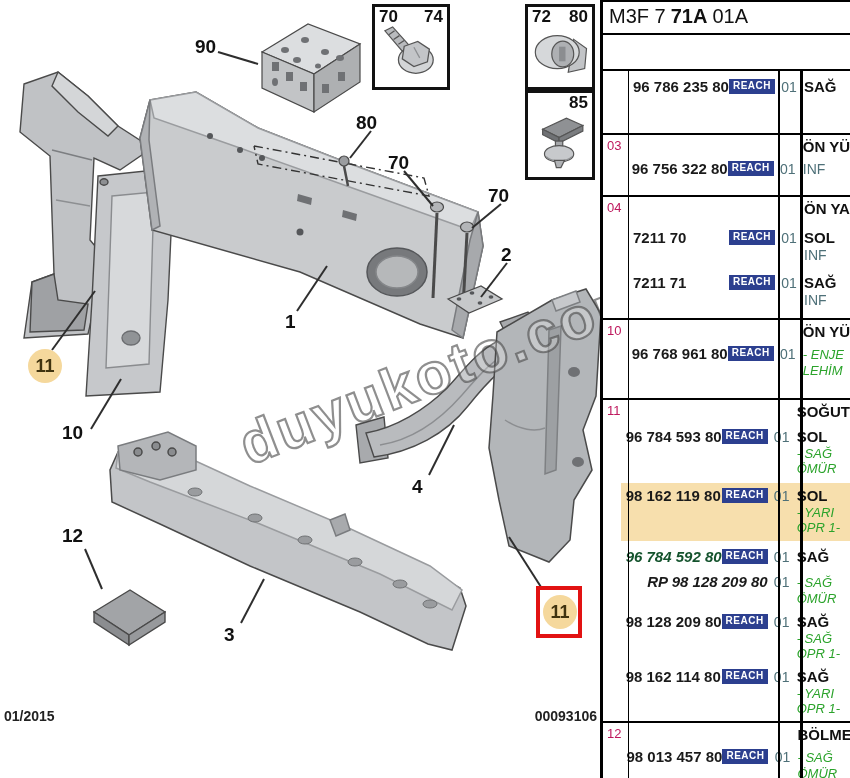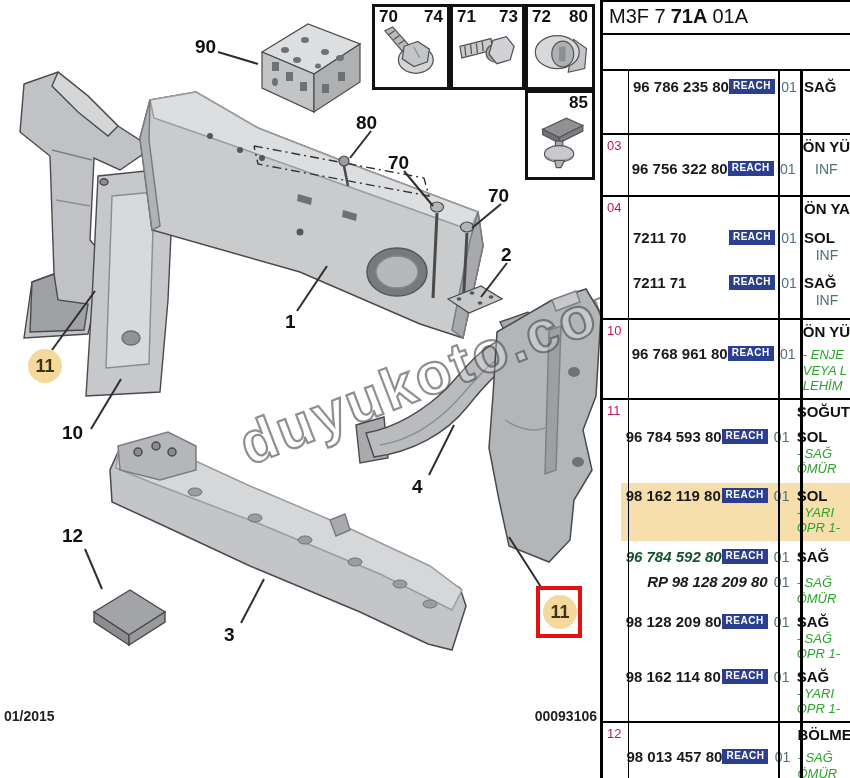--- a/index.html
+++ b/index.html
@@ -39,21 +39,21 @@
           box-sizing:border-box;padding:0 3px 0 5px;}
   .c-part.rp{justify-content:flex-end;}
   .c-qty{width:22px;text-align:center;font-size:14px;color:#4e7078;}
   .c-desc{flex:1;padding-left:4px;white-space:nowrap;}
   .pn{font-size:15px;font-weight:bold;color:#1a1a1a;white-space:nowrap;}
   .pn.ital{font-weight:bold;font-style:italic;color:#14532d;}
   .pn.bital{font-weight:bold;font-style:italic;}
   .badge{display:inline-block;background:#2c3f8f;color:#fff;font-size:10px;font-weight:bold;
          letter-spacing:0.5px;padding:2px 4px 3px 4px;line-height:10px;}
   .s-b{font-size:15px;font-weight:bold;color:#111;}
-  .s-t{font-size:14px;color:#4e7078;text-align:center;}
+  .s-t{font-size:14px;color:#4e7078;}
   .s-g{font-size:13px;font-style:italic;color:#2ba32b;}
   .item{margin-top:4px;}
   .r2 .item{margin-top:11px;}
   .r4 .item{margin-top:7px;}
   .item.hl{background:#f7dfad;padding:4px 0 6px 0;}
   .title-line{margin-bottom:1px;}
 </style>
 </head>
 <body>
 
@@ -198,37 +198,20 @@
         <polygon points="8,6 16,2 34,22 26,27" fill="#b9bbbe"></polygon>
         <line x1="12" y1="10" x2="18" y2="6"></line>
           <line x1="17" y1="15" x2="23" y2="11"></line>
           <line x1="22" y1="20" x2="28" y2="16"></line>
         <ellipse cx="40" cy="36" rx="18" ry="14" fill="#d3d5d7"></ellipse>
         <polygon points="28,22 42,17 54,25 52,38 38,43 26,35" fill="#c3c5c8"></polygon>
         <line x1="38" y1="23" x2="44" y2="34" stroke="#8d8f92"></line>
       </svg>
     </div>
   </div>
-  <div class="legend-box" style="left:450px;top:4px;width:75px;height:86px;">
-    <div class="legend-nums">
-      <span>71</span>
-      <span>73</span>
-    </div>
-    <div class="legend-icon">
-      <svg width="68" height="58" viewBox="0 0 70 60" stroke="#555" stroke-width="1.3">
-        <polygon points="6,22 38,14 40,26 8,34" fill="#c9cbce"></polygon>
-        <line x1="11" y1="22" x2="12" y2="32"></line>
-          <line x1="17" y1="20" x2="18" y2="30"></line>
-        <line x1="23" y1="19" x2="24" y2="29"></line>
-          <line x1="29" y1="17" x2="30" y2="27"></line>
-        <ellipse cx="45" cy="29" rx="12" ry="10" fill="#a9abae"></ellipse>
-        <polygon points="40,16 54,12 62,22 58,36 44,40 36,30" fill="#d0d2d5"></polygon>
-      </svg>
-    </div>
-  </div>
   <div class="legend-box" style="left:525px;top:4px;width:70px;height:86px;">
     <div class="legend-nums">
       <span>72</span>
       <span>80</span>
     </div>
     <div class="legend-icon">
       <svg width="64" height="58" viewBox="0 0 70 60" stroke="#555" stroke-width="1.3">
         <polygon points="50,14 64,24 62,46 44,50" fill="#c2c4c7"></polygon>
         <ellipse cx="32" cy="28" rx="24" ry="18" fill="#d6d8da"></ellipse>
         <ellipse cx="38" cy="30" rx="12" ry="14" fill="#aeb0b3"></ellipse>
@@ -369,25 +352,20 @@
                 <div class="c-part">
                   <span class="pn">96 768 961 80</span>
                   <span class="badge">REACH</span>
                 </div>
                 <div class="c-qty">01</div>
                 <div class="c-desc s-g">- ENJE</div>
               </div>
               <div class="t-line sub">
                 <div class="c-part"></div>
                 <div class="c-qty"></div>
-                <div class="c-desc s-g">VEYA L</div>
-              </div>
-              <div class="t-line sub">
-                <div class="c-part"></div>
-                <div class="c-qty"></div>
                 <div class="c-desc s-g">LEHİM</div>
               </div>
             </div>
           </div>
         </div>
         <div class="t-row r4">
           <div class="cell-num">11</div>
           <div class="row-body">
             <div class="t-line title-line">
               <div class="c-part"></div>

